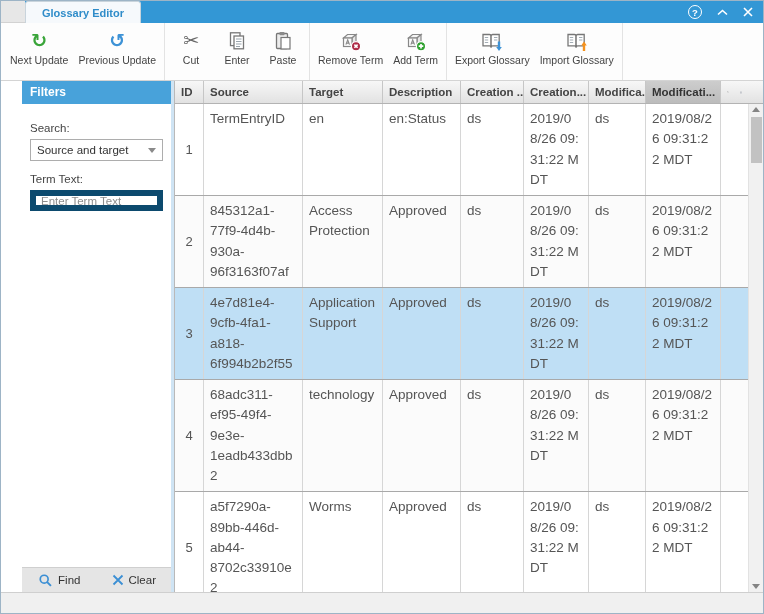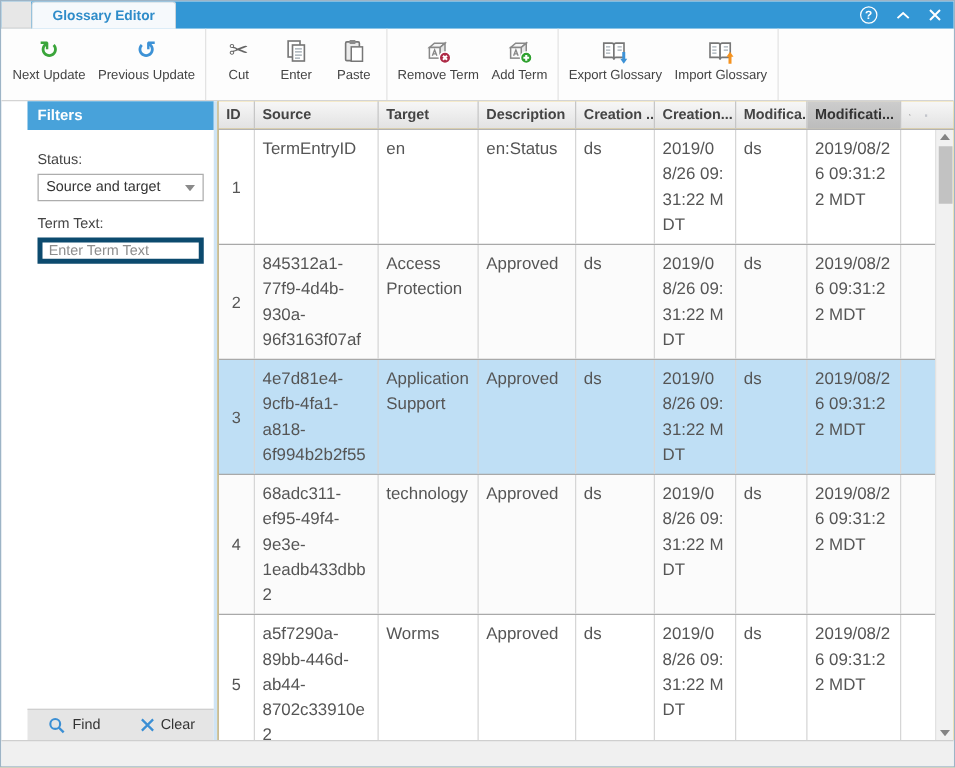--- a/index.html
+++ b/index.html
@@ -46,21 +46,21 @@
   .sidebar { flex:0 0 149px; display:flex; flex-direction:column; background:#fff; }
   .filters-header { flex:0 0 23px; background:#48a2da; color:#fff; font-weight:bold; font-size:12px; line-height:23px; padding:0 8px; }
   .filters-body { padding:18px 8px 8px; font-size:11.5px; color:#444; }
   .field-label { margin:0 0 5px; }
   .dropdown {
     height:22px; border:1px solid #adadad; background:#fff; width:100%;
     display:flex; align-items:center; justify-content:space-between; padding:0 6px;
     font-size:11.5px; color:#333; margin-bottom:12px;
   }
   .caret-down { width:0; height:0; border-left:4px solid transparent; border-right:4px solid transparent; border-top:5px solid #8a8a8a; }
-  .term-input { width:100%; height:21px; border:4px solid #0c4a6e; padding:0 5px; font:11.5px "Liberation Sans",sans-serif; color:#333; }
+  .term-input { width:100%; height:21px; border:6px solid #0c4a6e; padding:0 5px; font:11.5px "Liberation Sans",sans-serif; color:#333; }
   .term-input::placeholder { color:#8d8d8d; }
   .sidebar-spacer { flex:1; }
   .find-clear { flex:0 0 25px; background:#e5e5e5; border-top:1px solid #cfcfcf; display:flex; }
   .fc-btn { flex:1; background:none; border:none; display:flex; align-items:center; justify-content:center; gap:5px; font-family:inherit; font-size:11.5px; color:#333; }
 
   .splitter { flex:0 0 3px; background:#cfe4f4; }
 
   
   .grid { flex:1; min-width:0; display:flex; flex-direction:column; border-left:1px solid #b9b9b9; background:#eab308; }
   .grid-header { flex:0 0 23px; display:flex; background:linear-gradient(#f7f7f7,#e2e2e2); border-bottom:1px solid #b3b3b3; font-size:11.5px; font-weight:bold; color:#444; }
@@ -209,21 +209,21 @@
         <span>Import Glossary</span>
       </button>
     </div>
   </div>
 
   <div class="main">
 
     <div class="sidebar">
       <div class="filters-header">Filters</div>
       <div class="filters-body">
-        <div class="field-label">Status:</div>
+        <div class="field-label">Search:</div>
         <div class="dropdown">
           <span>Source and target</span>
           <span class="caret-down"></span>
         </div>
         <div class="field-label">Term Text:</div>
         <input class="term-input" type="text" placeholder="Enter Term Text" style="">
       </div>
       <div class="sidebar-spacer"></div>
       <div class="find-clear">
         <button class="fc-btn">

